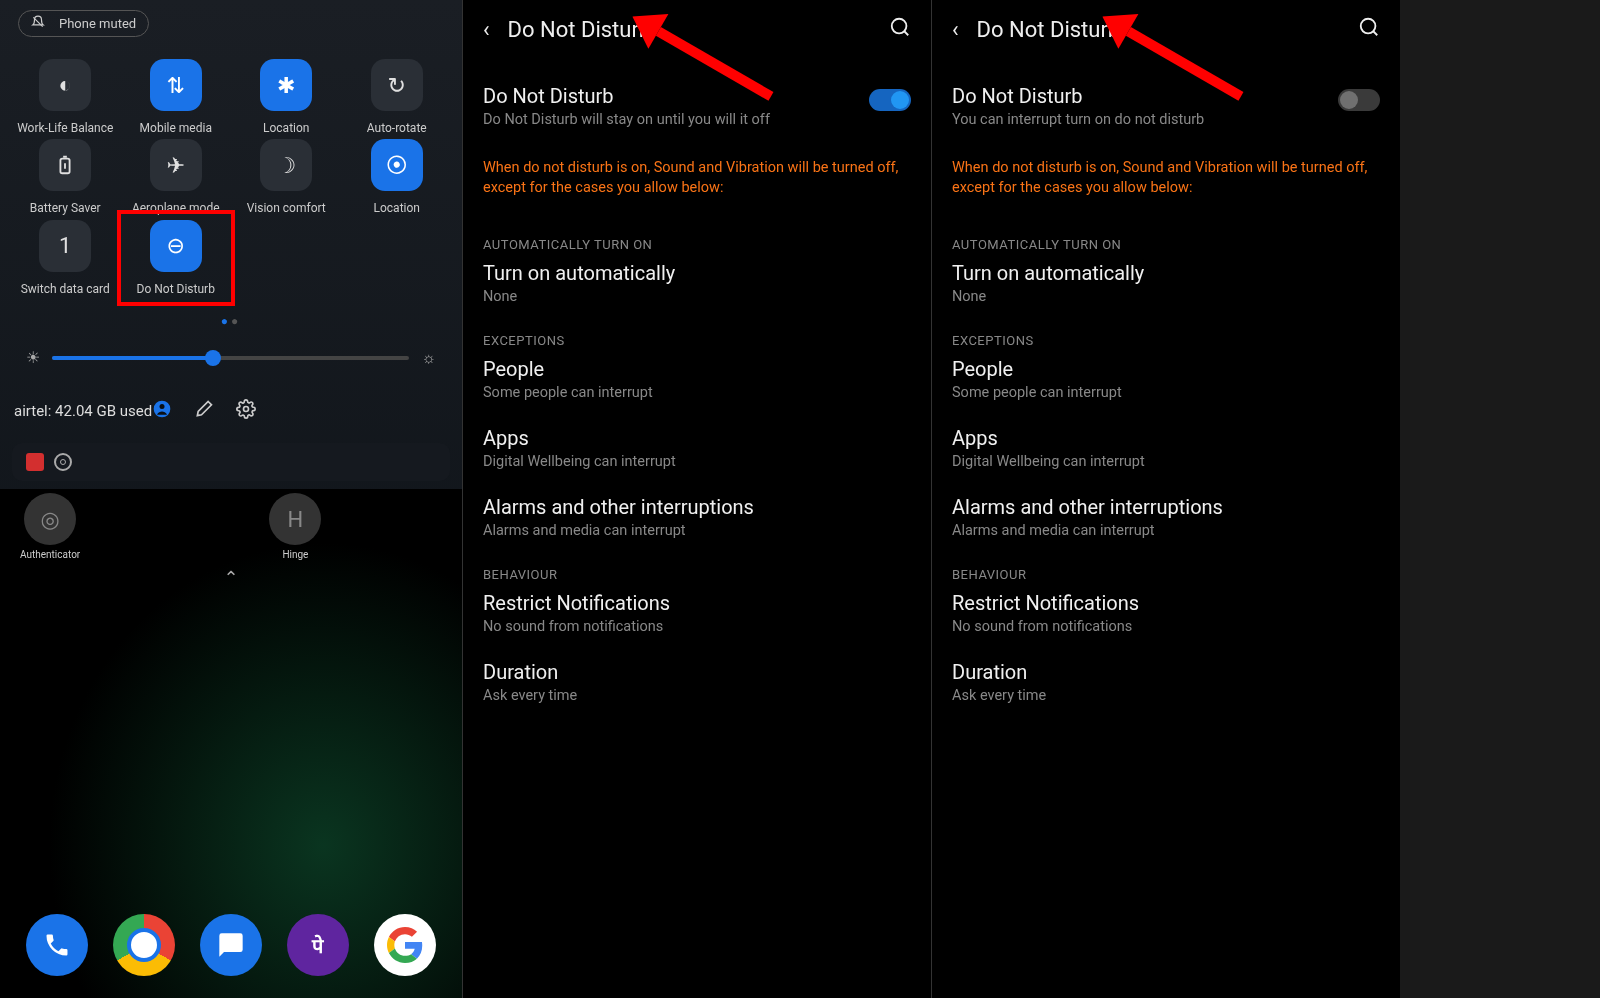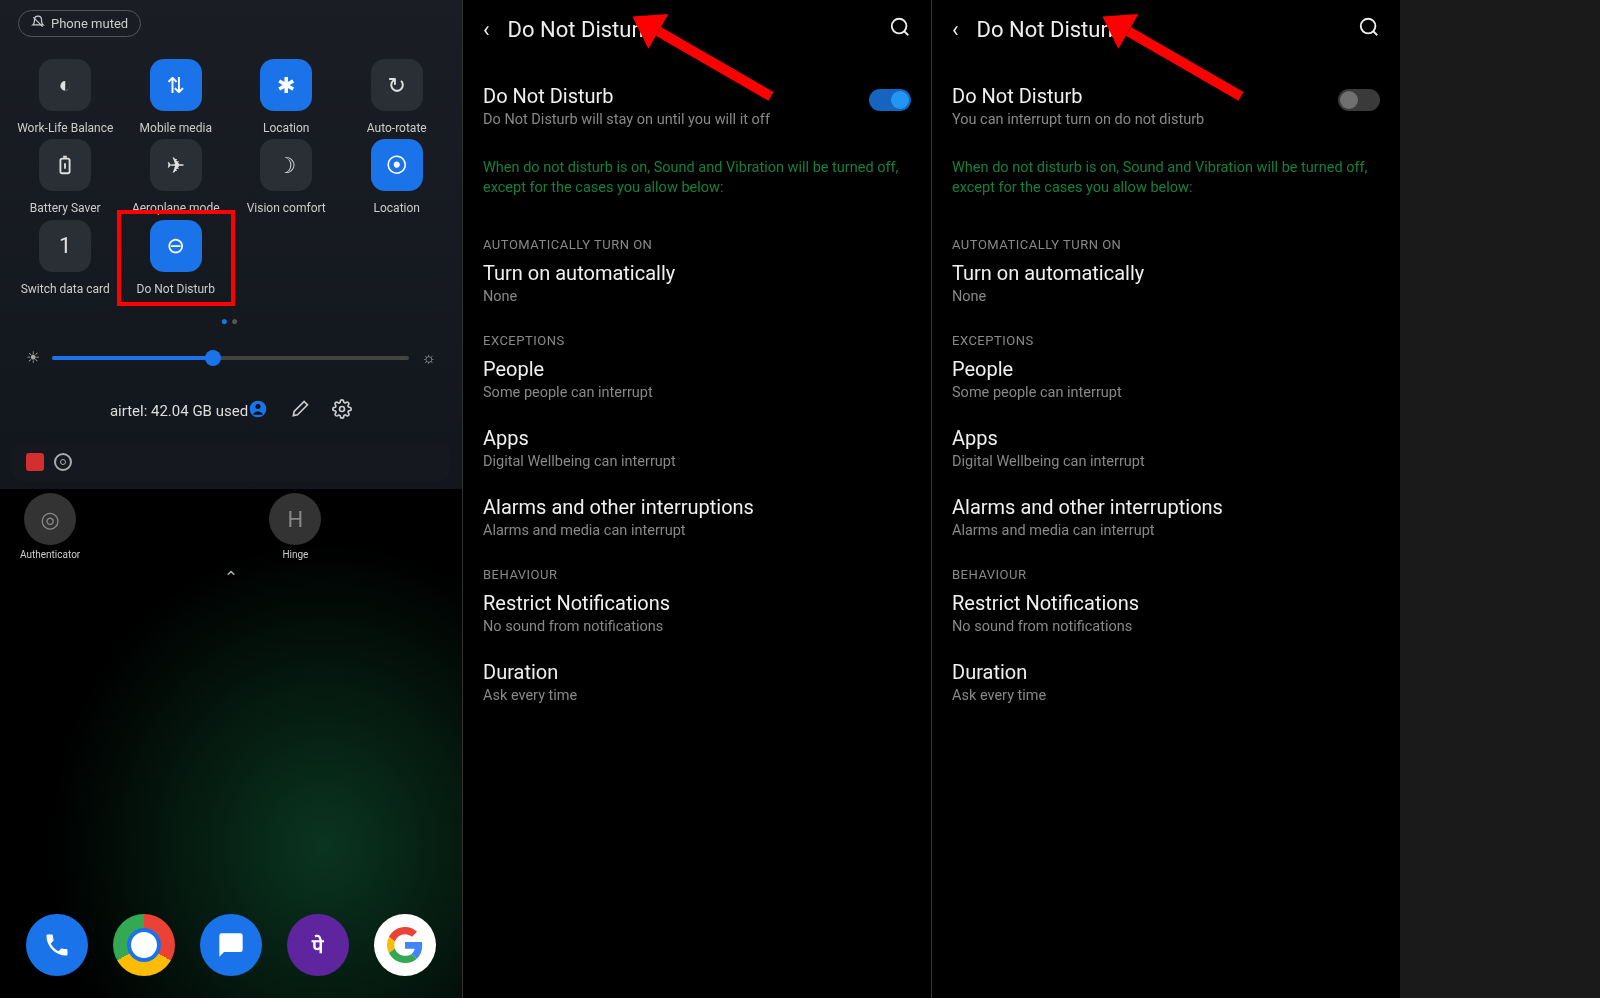--- a/index.html
+++ b/index.html
@@ -12,21 +12,21 @@
       overflow: hidden;
       display: flex;
     }
     .panel { height: 998px; position: relative; }
     .panel1 { width: 462px; background: linear-gradient(180deg, #1a1e24 0%, #0a0f14 100%); display: flex; flex-direction: column; }
     .panel2, .panel3 { width: 469px; background: #000; border-left: 1px solid #333; display: flex; flex-direction: column; padding: 0; }
 
     
     .qs-status { padding: 10px 18px 6px; }
     .muted-chip {
-      display: inline-flex; align-items: center; gap: 6px;
+      display: inline-flex; align-items: center; gap: 14px;
       border: 1px solid #555; border-radius: 16px;
       padding: 4px 12px; font-size: 13px; color: #ccc;
     }
     .qs-grid { display: grid; grid-template-columns: repeat(4, 1fr); gap: 4px; padding: 16px 12px 4px; }
     .qs-tile { display: flex; flex-direction: column; align-items: center; gap: 10px; }
     .qs-icon {
       width: 52px; height: 52px; border-radius: 14px;
       background: #2a2f36; display: flex; align-items: center; justify-content: center;
       font-size: 22px; cursor: pointer;
     }
@@ -36,21 +36,21 @@
 
     .page-dots { text-align: center; padding: 14px 0 10px; font-size: 12px; color: #1a73e8; letter-spacing: 3px; }
     .page-dots .dim { color: #555; }
 
     .brightness { display: flex; align-items: center; gap: 12px; padding: 10px 26px 20px; }
     .bri-icon { font-size: 16px; color: #aaa; }
     .bri-track { flex: 1; height: 4px; background: #444; border-radius: 2px; position: relative; }
     .bri-fill { position: absolute; left: 0; top: 0; height: 4px; background: #1a73e8; width: 45%; border-radius: 2px; }
     .bri-thumb { position: absolute; left: 45%; top: -6px; width: 16px; height: 16px; background: #1a73e8; border-radius: 50%; margin-left: -8px; }
 
-    .qs-footer { display: flex; align-items: center; justify-content: center; padding: 12px 14px; }
+    .qs-footer { display: flex; align-items: center; justify-content: flex-start; padding: 12px 14px; }
     .data-usage { font-size: 15px; color: #ddd; }
     .footer-icons { display: flex; gap: 22px; align-items: center; }
     .footer-icon { font-size: 18px; cursor: pointer; color: #ccc; }
     .footer-icon.blue { color: #1a73e8; }
 
     .notif-bar { margin: 8px 12px; background: #15191f; border-radius: 10px; padding: 10px 14px; display: flex; gap: 10px; align-items: center; }
     .notif-sq { width: 18px; height: 18px; background: #d32f2f; border-radius: 3px; }
     .notif-circ { width: 18px; height: 18px; border: 2px solid #aaa; border-radius: 50%; position: relative; }
     .notif-circ::after { content: ''; position: absolute; inset: 4px; border: 1px solid #aaa; border-radius: 50%; }
 
@@ -73,21 +73,21 @@
     .set-header { display: flex; align-items: center; gap: 18px; padding: 16px 20px; }
     .back-chev { font-size: 22px; color: #eee; cursor: pointer; }
     .set-title { font-size: 22px; color: #eee; flex: 1; }
     .search-ic { font-size: 22px; cursor: pointer; }
 
     .set-body { padding: 24px 20px 0; }
     .toggle-row { display: flex; align-items: flex-start; gap: 12px; }
     .toggle-text { flex: 1; }
     .item-title { font-size: 20px; color: #f0f0f0; line-height: 1.3; }
     .item-sub { font-size: 14.5px; color: #888; margin-top: 2px; }
-    .help-text { font-size: 14.5px; color: #15803d; margin-top: 30px; margin-bottom: 40px; line-height: 1.35; }
+    .help-text { font-size: 14.5px; color: #f97316; margin-top: 30px; margin-bottom: 40px; line-height: 1.35; }
 
     .section-label { font-size: 13px; color: #888; letter-spacing: 0.5px; margin-bottom: 8px; margin-top: 28px; text-transform: uppercase; }
     .setting-item { margin-bottom: 24px; cursor: pointer; }
 
     .toggle {
       width: 42px; height: 22px; border-radius: 12px; position: relative; cursor: pointer; margin-top: 6px; flex-shrink:0;
     }
     .toggle-on { background: #1565c0; }
     .toggle-on::after { content:''; position:absolute; right:2px; top:2px; width:18px; height:18px; background:#2196f3; border-radius:50%; }
     .toggle-off { background: #3a3a3a; }

